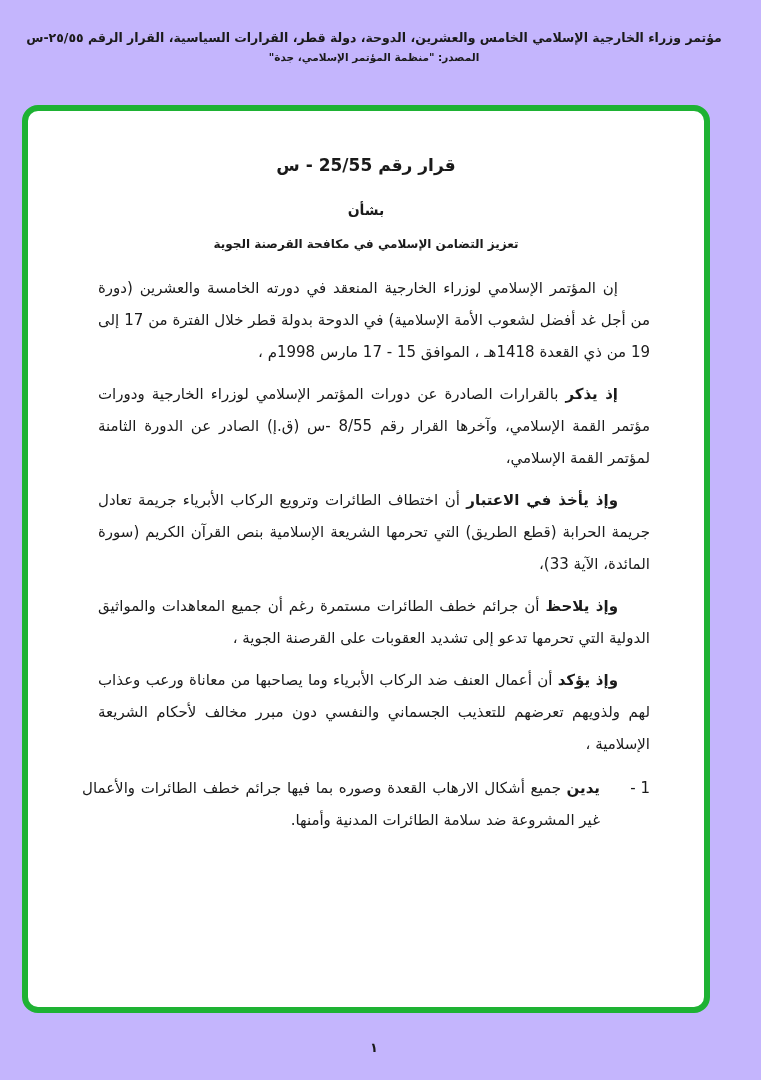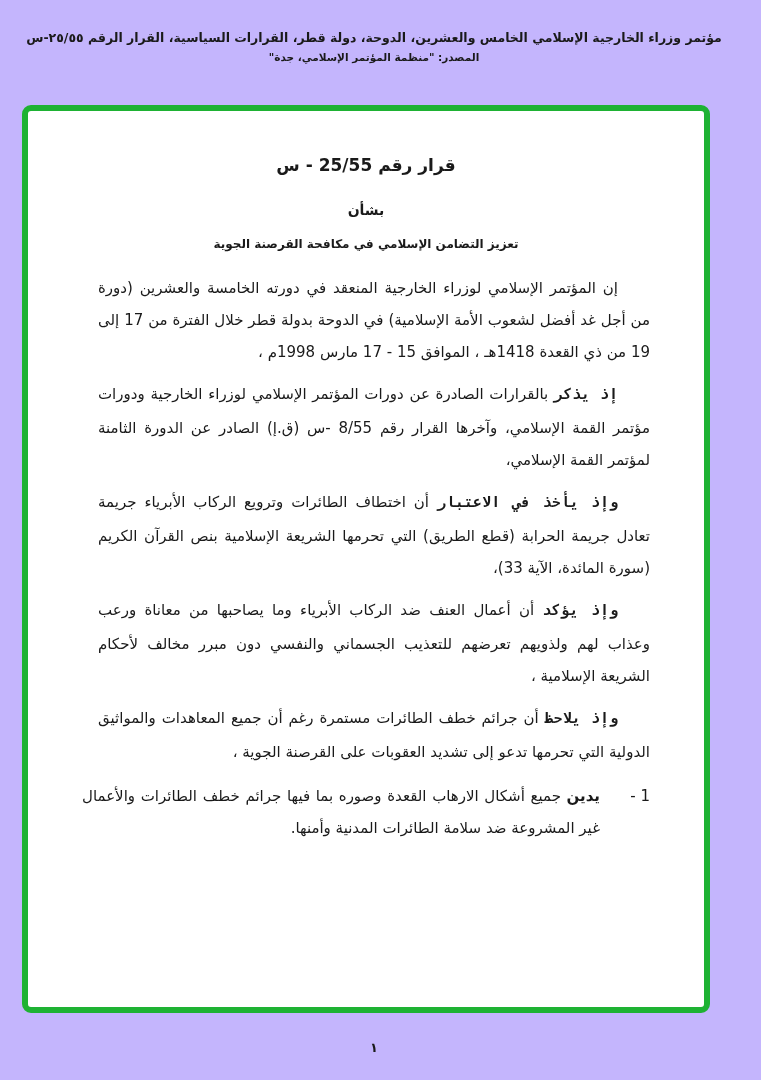--- a/index.html
+++ b/index.html
@@ -40,21 +40,21 @@
     margin-top: 6px;
   }
   .green-box {
     position: absolute;
     left: 35px;
     top: 105px;
     width: 688px;
     height: 908px;
     box-sizing: border-box;
     border: 6px solid #1eb233;
-    border-radius: 9px;
+    border-radius: 16px;
     padding: 42px 54px 0 54px;
     direction: rtl;
     background: #ffffff;
   }
   .titles {
     text-align: center;
     font-weight: bold;
   }
   .t1 { font-size: 17px; line-height: 24px; margin-bottom: 22px; }
   .t2 { font-size: 14px; line-height: 22px; margin-bottom: 11px; }
@@ -64,21 +64,20 @@
     line-height: 32px;
     text-align: justify;
     text-justify: inter-word;
   }
   .para {
     margin: 0 0 10px 16px;
     text-indent: 32px;
   }
   .para .lead {
     font-weight: bold;
-    font-family: Liberation Mono, monospace;
   }
   .op-item {
     display: flex;
     margin-top: 12px;
   }
   .op-item .item-num {
     flex: 0 0 50px;
     width: 50px;
   }
   .op-item .item-body {
@@ -117,23 +116,23 @@
     </div>
 
     <div class="doc-body">
 
       <p class="para"><span>إن المؤتمر الإسلامي لوزراء الخارجية المنعقد في دورته الخامسة والعشرين (دورة من أجل غد أفضل لشعوب الأمة الإسلامية) في الدوحة بدولة قطر خلال الفترة من 17 إلى 19 من ذي القعدة 1418هـ ، الموافق 15 - 17 مارس 1998م ،</span></p>
 
       <p class="para"><span class="lead">إذ يذكر</span><span> بالقرارات الصادرة عن دورات المؤتمر الإسلامي لوزراء الخارجية ودورات مؤتمر القمة الإسلامي، وآخرها القرار رقم 8/55 -س (ق.إ) الصادر عن الدورة الثامنة لمؤتمر القمة الإسلامي،</span></p>
 
       <p class="para"><span class="lead">وإذ يأخذ في الاعتبار</span><span> أن اختطاف الطائرات وترويع الركاب الأبرياء جريمة تعادل جريمة الحرابة (قطع الطريق) التي تحرمها الشريعة الإسلامية  بنص القرآن الكريم (سورة المائدة، الآية 33)،</span></p>
 
+      <p class="para"><span class="lead">وإذ يلاحظ</span><span> أن جرائم خطف الطائرات مستمرة رغم أن جميع المعاهدات والمواثيق  الدولية التي تحرمها تدعو إلى تشديد العقوبات على القرصنة الجوية ،</span></p>
+
       <p class="para"><span class="lead">وإذ يؤكد</span><span> أن أعمال العنف ضد الركاب الأبرياء وما يصاحبها من معاناة ورعب وعذاب لهم ولذويهم تعرضهم للتعذيب الجسماني والنفسي دون مبرر مخالف لأحكام الشريعة الإسلامية ،</span></p>
-
-      <p class="para"><span class="lead">وإذ يلاحظ</span><span> أن جرائم خطف الطائرات مستمرة رغم أن جميع المعاهدات والمواثيق  الدولية التي تحرمها تدعو إلى تشديد العقوبات على القرصنة الجوية ،</span></p>
 
 
 
       <div class="op-item">
         <span class="item-num">1 -</span>
         <span class="item-body"><span class="lead">يدين</span><span> جميع أشكال الارهاب القعدة وصوره بما فيها جرائم خطف الطائرات والأعمال غير المشروعة ضد سلامة الطائرات المدنية وأمنها.</span></span>
       </div>
 
     </div>
   </div>

